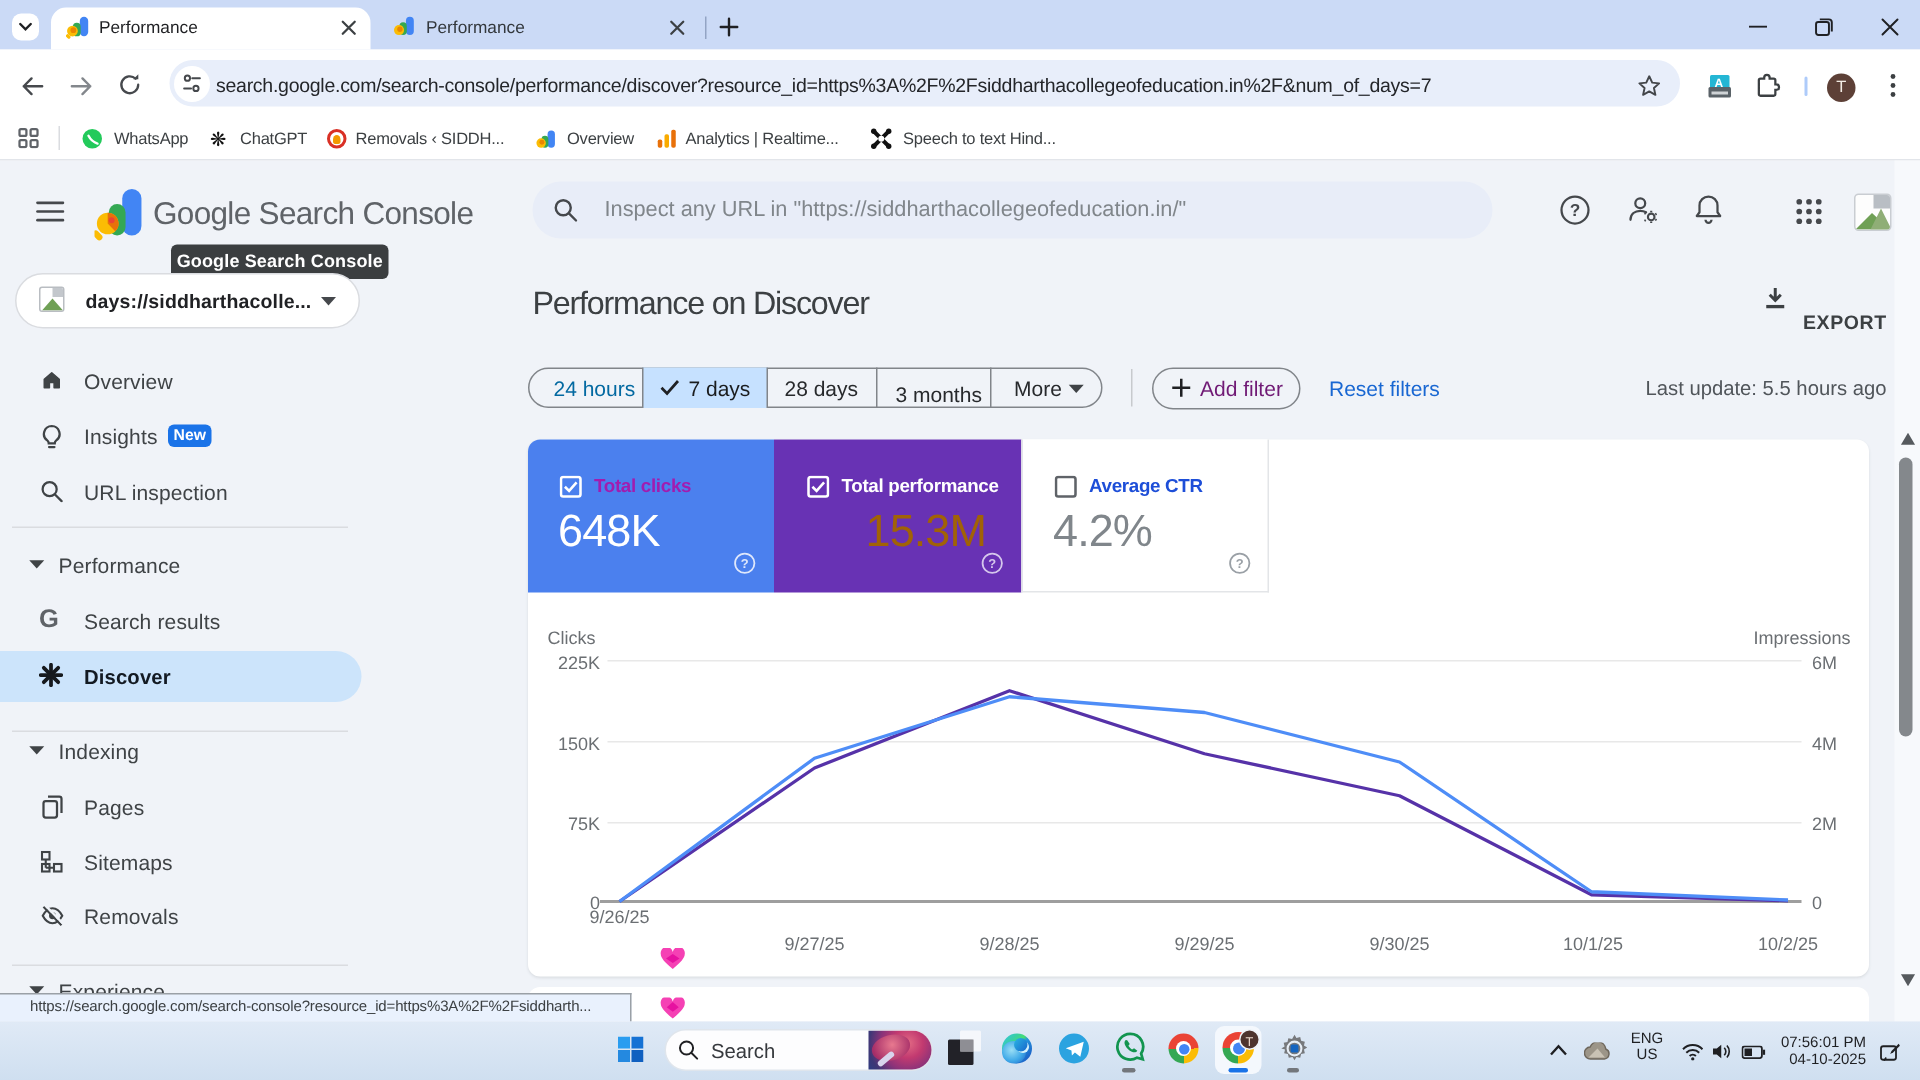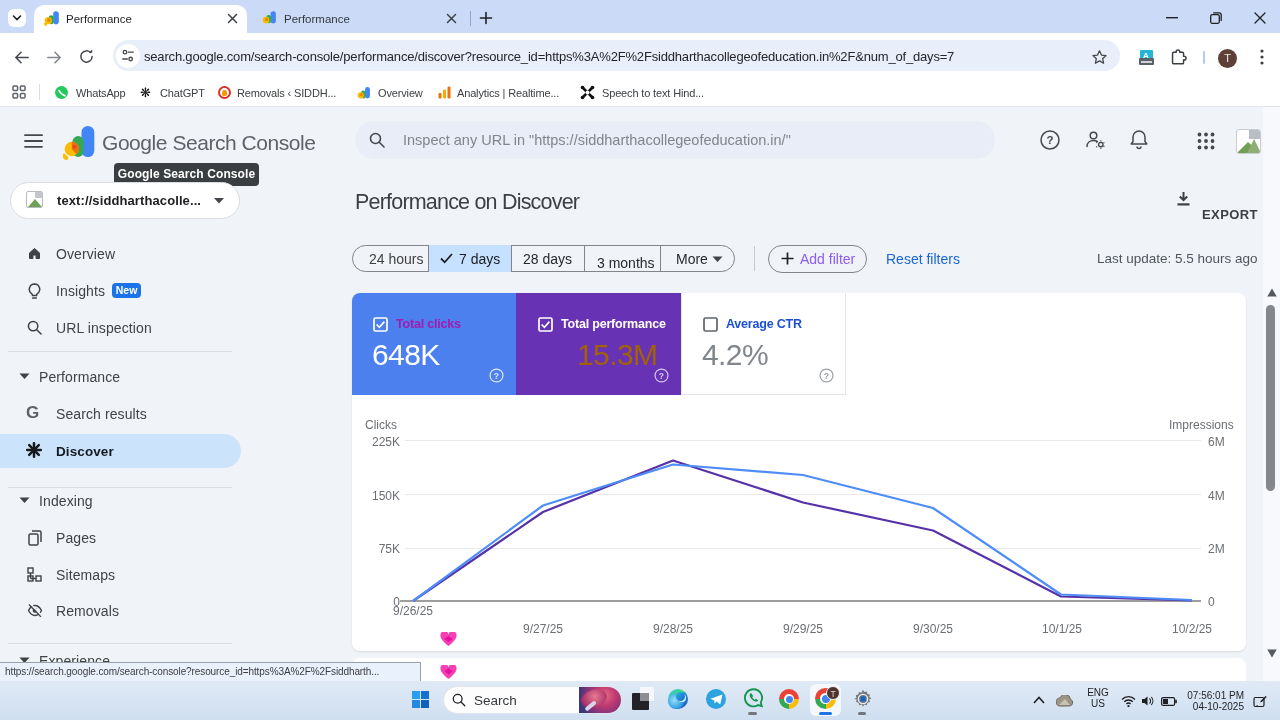--- a/index.html
+++ b/index.html
@@ -237,21 +237,21 @@
       <div class="abs" style="left:12px;top:0;width:11px;height:9px;background:#b9bec4;"></div>
       <div class="abs" style="left:0;top:12px;width:0;height:0;border-left:11px solid transparent;border-right:12px solid transparent;border-bottom:11px solid #6fa055;margin-left:0px;"></div>
       <div class="abs" style="left:10px;top:9px;width:0;height:0;border-left:7px solid transparent;border-right:7px solid transparent;border-bottom:14px solid #8fae76;"></div>
     </div>
 
     <div class="abs" style="left:10px;top:182px;width:230px;height:37px;background:#fff;border:1px solid #dadce0;border-radius:19px;"></div>
     <div class="abs" style="left:26px;top:191px;width:17px;height:17px;background:#fff;border:1px solid #b9bdc2;border-radius:2px;overflow:hidden;">
       <div class="abs" style="left:8px;top:0;width:8px;height:6px;background:#c3c7cc;"></div>
       <div class="abs" style="left:1px;top:7px;width:0;height:0;border-left:7px solid transparent;border-right:7px solid transparent;border-bottom:8px solid #6fa055;"></div>
     </div>
-    <div class="abs" style="left:57px;top:193px;font-size:13px;color:#202124;font-weight:bold;letter-spacing:0.1px;">text://siddharthacolle...</div>
+    <div class="abs" style="left:57px;top:193px;font-size:13px;color:#202124;font-weight:bold;letter-spacing:0.1px;">days://siddharthacolle...</div>
     <svg class="abs" style="left:213px;top:197px" width="12" height="8" viewBox="0 0 12 8">
         <path d="M1 1 L6 6.6 L11 1 Z" fill="#45484c"></path>
       </svg>
   </div>
 
   <div id="sidebar">
 
     <svg class="abs" style="left:27px;top:246px" width="15" height="15" viewBox="0 0 24 24">
         <path d="M4 11 L12 4 L20 11 V20 H14.5 V14.5 H9.5 V20 H4 Z" fill="#3f4346" stroke="#3f4346" stroke-width="1.6" stroke-linejoin="round"></path>
       </svg>
@@ -331,37 +331,37 @@
         <path d="M7.5 1 V9 M3.8 5.5 L7.5 9.2 L11.2 5.5" stroke="#3c4043" stroke-width="2" fill="none"></path>
         <rect x="1.5" y="12.3" width="12" height="2.2" fill="#3c4043"></rect>
       </svg>
     <div class="abs" style="left:1202px;top:192.5px;font-size:13px;font-weight:bold;color:#3c4043;letter-spacing:.4px;margin-top:14px;">EXPORT</div>
 
     <div class="abs" style="left:352px;top:245px;width:383px;height:27px;border:1px solid #81858a;border-radius:14px;"></div>
     <div class="abs" style="left:428px;top:245px;width:84px;height:27px;background:#c6e1ff;border-left:1px solid #81858a;border-right:1px solid #81858a;"></div>
     <div class="abs" style="left:512px;top:245px;width:0;height:27px;"></div>
     <div class="abs" style="left:584px;top:245px;width:1px;height:27px;background:#81858a;"></div>
     <div class="abs" style="left:660px;top:245px;width:1px;height:27px;background:#81858a;"></div>
-    <div class="abs" style="left:369px;top:251px;font-size:14px;color:#404040;">24 hours</div>
+    <div class="abs" style="left:369px;top:251px;font-size:14px;color:#0369a1;">24 hours</div>
     <svg class="abs" style="left:440px;top:253px" width="13" height="11" viewBox="0 0 13 11">
         <path d="M1 5.5 L4.7 9.3 L12 1" stroke="#1f2023" stroke-width="1.8" fill="none"></path>
       </svg>
     <div class="abs" style="left:459px;top:251px;font-size:14px;color:#1a1c1e;">7 days</div>
     <div class="abs" style="left:523px;top:251px;font-size:14px;color:#27292c;">28 days</div>
     <div class="abs" style="left:597px;top:255px;font-size:14px;color:#27292c;">3 months</div>
     <div class="abs" style="left:676px;top:251px;font-size:14px;color:#27292c;">More</div>
     <svg class="abs" style="left:712px;top:256px" width="11" height="7" viewBox="0 0 11 7">
         <path d="M0.5 0.5 L5.5 6 L10.5 0.5 Z" fill="#3f4346"></path>
       </svg>
     <div class="abs" style="left:754px;top:246px;width:1px;height:25px;background:#c7cacd;"></div>
     <div class="abs" style="left:768px;top:245px;width:99px;height:28px;border:1px solid #81858a;border-radius:15px;"></div>
     <svg class="abs" style="left:781px;top:252px" width="13" height="13" viewBox="0 0 13 13">
         <path d="M6.5 0.5 V12.5 M0.5 6.5 H12.5" stroke="#1f2023" stroke-width="1.7"></path>
       </svg>
-    <div class="abs" style="left:800px;top:251px;font-size:14px;color:#8b5cf6;">Add filter</div>
+    <div class="abs" style="left:800px;top:251px;font-size:14px;color:#701a75;">Add filter</div>
     <div class="abs" style="left:886px;top:251px;font-size:14px;color:#1967d2;">Reset filters</div>
     <div class="abs" style="left:1097px;top:251px;font-size:13.5px;color:#50555a;">Last update: 5.5 hours ago</div>
 
     <div class="abs" style="left:352px;top:293px;width:894px;height:358px;background:#fff;border-radius:8px;box-shadow:0 1px 2px rgba(60,64,67,.12);"></div>
 
     <div class="abs" style="left:352px;top:293px;width:164px;height:102px;background:#4b80ee;border-radius:8px 0 0 0;"></div>
     <div class="abs" style="left:516px;top:293px;width:165px;height:102px;background:#6832b4;"></div>
     <div class="abs" style="left:681px;top:293px;width:165px;height:102px;background:#fff;border:1px solid #e3e5e8;border-top:none;"></div>
 
     <svg class="abs" style="left:373px;top:317px" width="15" height="15" viewBox="0 0 15 15">
@@ -440,21 +440,21 @@
     <div class="abs" style="left:1263px;top:107px;width:17px;height:574px;background:#f7f9fc;"></div>
     <svg class="abs" style="left:1267px;top:288px" width="10" height="9" viewBox="0 0 10 9">
         <path d="M5 0.5 L9.7 8.5 H0.3 Z" fill="#565a5e"></path>
       </svg>
     <div class="abs" style="left:1266px;top:305px;width:9px;height:186px;background:#84888c;border-radius:4.5px;"></div>
     <svg class="abs" style="left:1267px;top:649px" width="10" height="9" viewBox="0 0 10 9">
         <path d="M5 8.5 L9.7 0.5 H0.3 Z" fill="#565a5e"></path>
       </svg>
   </div>
 
-  <div class="abs" style="left:0;top:662px;width:421px;height:19px;background:#e9f1fd;border:1px solid #9aa0a6;border-left:none;border-bottom:none;font-size:10px;color:#3c4043;line-height:17px;padding-left:5px;white-space:nowrap;letter-spacing:-0.1px;overflow:hidden;">https://search.google.com/search-console?resource_id=https%3A%2F%2Fsiddharth...</div>
+  <div class="abs" style="left:0;top:662px;width:421px;height:19px;background:#e9f1fd;border:1px solid #9aa0a6;border-left:none;border-bottom:none;font-size:10px;color:#3c4043;line-height:17px;padding-left:20px;white-space:nowrap;letter-spacing:-0.1px;overflow:hidden;">https://search.google.com/search-console?resource_id=https%3A%2F%2Fsiddharth...</div>
 
   <div id="taskbar"></div>
   <div id="tbicons">
 
     <svg class="abs" style="left:412px;top:691px" width="17" height="17" viewBox="0 0 17 17">
       <rect x="0" y="0" width="8" height="8" fill="#2a9df0"></rect>
       <rect x="9" y="0" width="8" height="8" fill="#1572d4"></rect>
       <rect x="0" y="9" width="8" height="8" fill="#2489e0"></rect>
       <rect x="9" y="9" width="8" height="8" fill="#1060c0"></rect>
     </svg>

